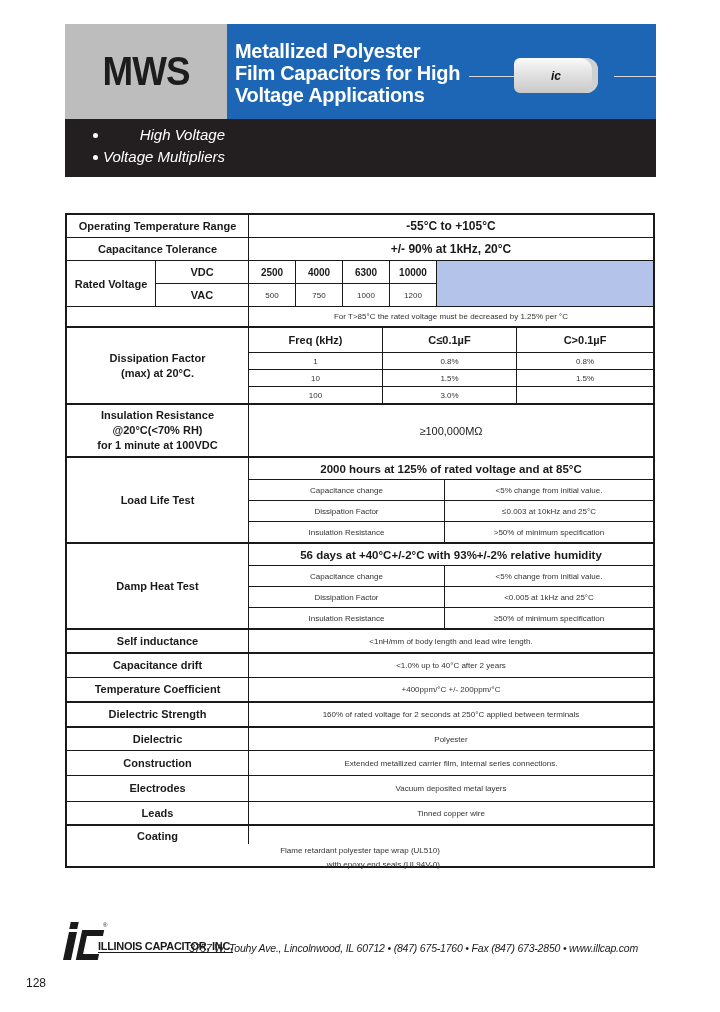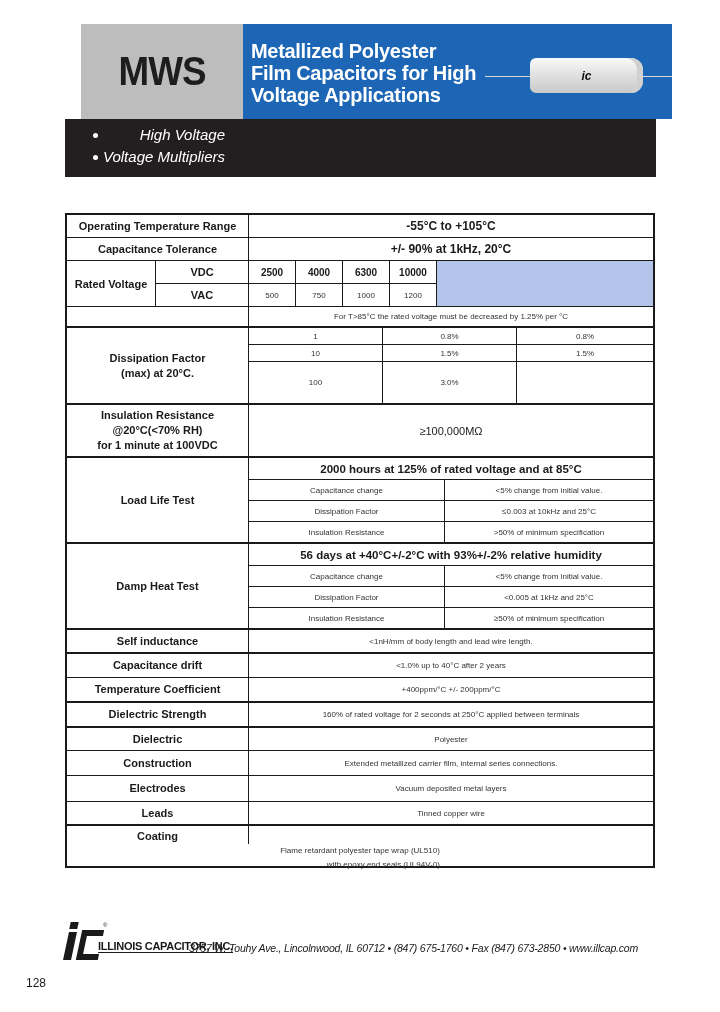--- a/index.html
+++ b/index.html
@@ -1,26 +1,26 @@
 <!DOCTYPE html>
 <html><head>
 <meta charset="utf-8">
 <style>
   html, body { margin: 0; padding: 0; background: #ffffff; }
   body { width: 720px; height: 1012px; position: relative; overflow: hidden; font-family: "Liberation Sans", sans-serif; color: #1a1a1a; }
 
   
   .header { position: absolute; left: 65px; top: 24px; width: 591px; height: 153px; }
-  .hdr-top { position: absolute; left: 16px; top: 0; width: 591px; height: 95px; }
+  .hdr-top { position: absolute; left: 0; top: 0; width: 591px; height: 95px; }
   .hdr-gray { position: absolute; left: 0; top: 0; width: 162px; height: 95px; background: #bdbdbd; }
   .series { position: absolute; left: 0; top: 0; width: 162px; height: 95px; display:flex; align-items:center; justify-content:center; font-size: 40px; font-weight: bold; color: #1d1d1d; letter-spacing: -1px; transform: scaleX(0.92); }
   .hdr-blue { position: absolute; left: 162px; top: 0; width: 429px; height: 95px; background: #1d66b5; }
   .title { position: absolute; left: 8px; top: 16px; color: #ffffff; font-weight: bold; font-size: 20px; line-height: 22px; letter-spacing: -0.3px; }
   .lead-left { position: absolute; left: 242px; top: 52px; width: 55px; height: 1px; background: #d8d8d8; }
-  .cap-body { position: absolute; left: 287px; top: 34px; width: 113px; height: 35px; border-radius: 6px 12px 12px 6px; background: linear-gradient(#fafafa, #e2e2e2 45%, #c9c9c9); box-shadow: inset -6px 0 0 #d0d0d0; display:flex; align-items:center; justify-content:center; }
+  .cap-body { position: absolute; left: 287px; top: 34px; width: 84px; height: 35px; border-radius: 6px 12px 12px 6px; background: linear-gradient(#fafafa, #e2e2e2 45%, #c9c9c9); box-shadow: inset -6px 0 0 #d0d0d0; display:flex; align-items:center; justify-content:center; }
   .cap-logo { font-style: italic; font-weight: bold; font-size: 12px; color: #111; }
   .lead-right { position: absolute; left: 387px; top: 52px; width: 42px; height: 1px; background: #d8d8d8; }
   .hdr-black { position: absolute; left: 0; top: 95px; width: 591px; height: 58px; background: #231f20; }
   .bullets { position: absolute; left: 28px; top: 5px; color: #ffffff; font-style: italic; font-size: 15px; line-height: 22px; }
   .bullets .b { display:flex; align-items:center;justify-content:space-between; }
   .bullets .dot { display:inline-block; width:5px; height:5px; border-radius:50%; background:#fff; margin-right:5px; }
 
   
   .spec { position: absolute; left: 65px; top: 213px; width: 590px; border: 2px solid #1a1a1a; box-sizing: border-box; }
   .row { display: flex; border-bottom: 1px solid #1a1a1a; }
@@ -154,20 +154,25 @@
   </div>
 
   <div class="row thick" style="height:75px">
     <div class="lbl" style="font-weight:bold;">
       <div>
         <div>Dissipation Factor</div>
         <div>(max) at 20°C.</div>
       </div>
     </div>
     <div class="sub">
+      <div class="sub-row" style="height:24px">
+        <div class="sub-cell sub-head" style="width:133px">Freq (kHz)</div>
+        <div class="sub-cell sub-head" style="width:133px">C≤0.1µF</div>
+        <div class="sub-cell sub-head" style="flex:1">C&gt;0.1µF</div>
+      </div>
       <div class="sub-row" style="height:16px">
         <div class="sub-cell sub-body" style="width:133px">1</div>
         <div class="sub-cell sub-body" style="width:133px">0.8%</div>
         <div class="sub-cell sub-body" style="flex:1">0.8%</div>
       </div>
       <div class="sub-row" style="height:16px">
         <div class="sub-cell sub-body" style="width:133px">10</div>
         <div class="sub-cell sub-body" style="width:133px">1.5%</div>
         <div class="sub-cell sub-body" style="flex:1">1.5%</div>
       </div>

